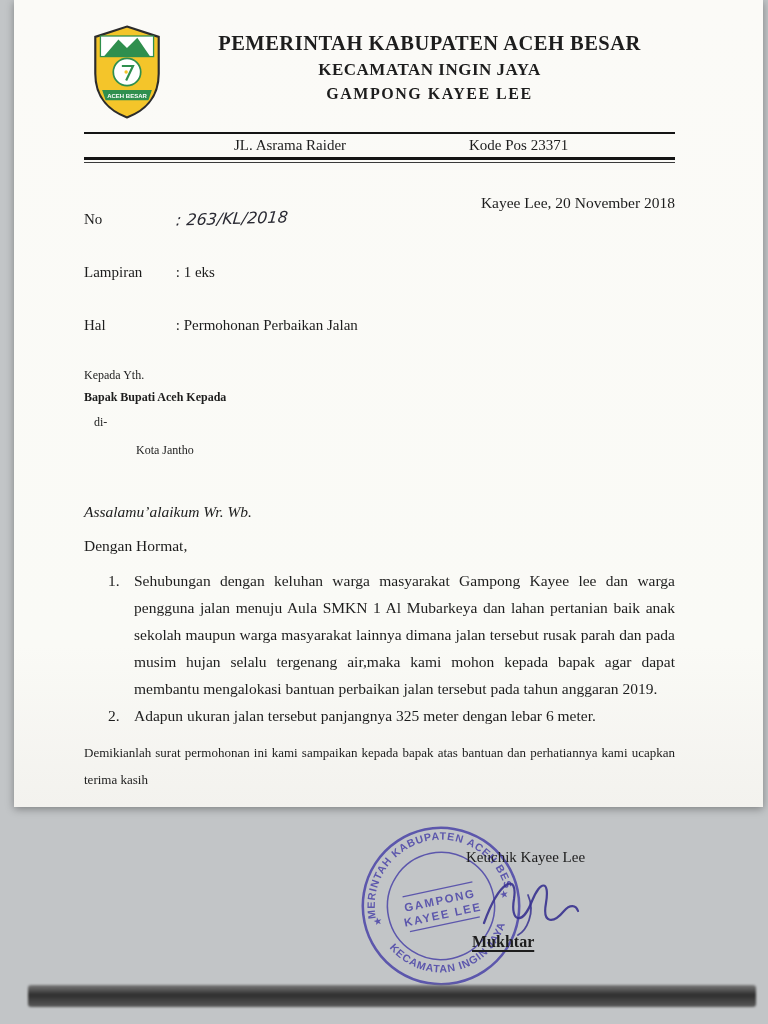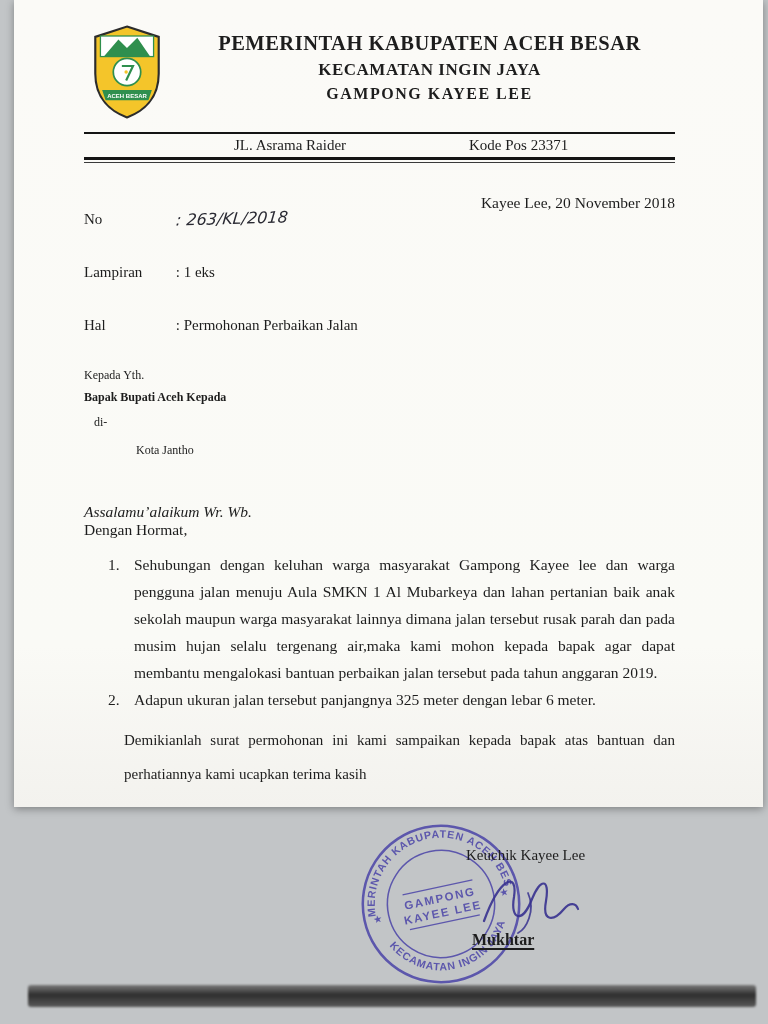--- a/index.html
+++ b/index.html
@@ -51,29 +51,29 @@
   }
   .date-line { position:absolute; right:0; top:15px; font-size:15.5px; }
 
   
   .recipient { margin-top:28px; font-size:12px; line-height:22px; }
   .recipient .bold { font-weight:bold; }
   .recipient .di { margin-left:10px; margin-top:3px; }
   .recipient .city { margin-left:52px; margin-top:6px; }
 
   .salutation { margin-top:42px; font-style:italic; font-size:15.5px; }
-  .opening { font-size:15.5px; }
+  .opening { margin-top:16px; font-size:15.5px; }
 
   
   .body-list { margin-top:12px; padding-left:24px; }
   .body-item { display:flex; font-size:15.5px; line-height:27px; }
   .body-item .num { flex:0 0 26px; }
   .body-item .txt { flex:1; text-align:justify; }
 
-  .closing { margin-top:10px; font-size:15px; line-height:34px; text-align:justify;margin-left:40px; }
+  .closing { margin-top:10px; font-size:13px; line-height:27px; text-align:justify; }
 
   
   .sig-area { position:relative; margin-top:36px; height:210px; }
   .stamp-wrap { position:absolute; left:272px; top:-8px; width:170px; height:170px; opacity:.85; }
   .stamp-wrap svg { transform:rotate(-12deg); }
   .sig-title { position:absolute; left:382px; top:20px; font-size:15px; white-space:nowrap; }
   .sig-scribble { position:absolute; left:386px; top:36px; }
   .sig-name {
     position:absolute; left:388px; top:104px;
     font-size:16px; font-weight:bold;

